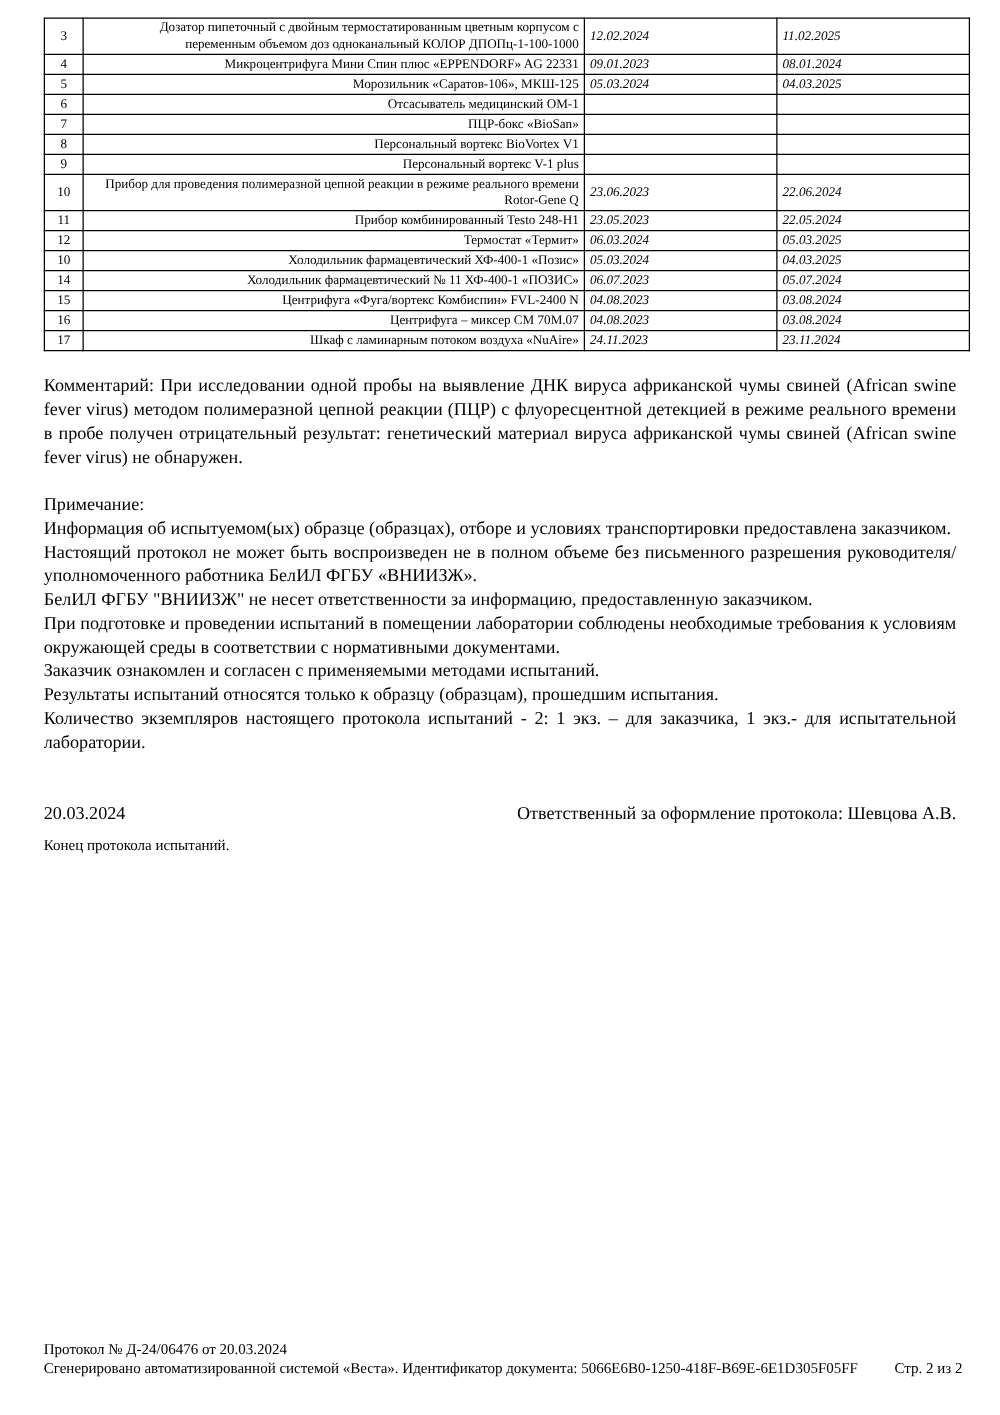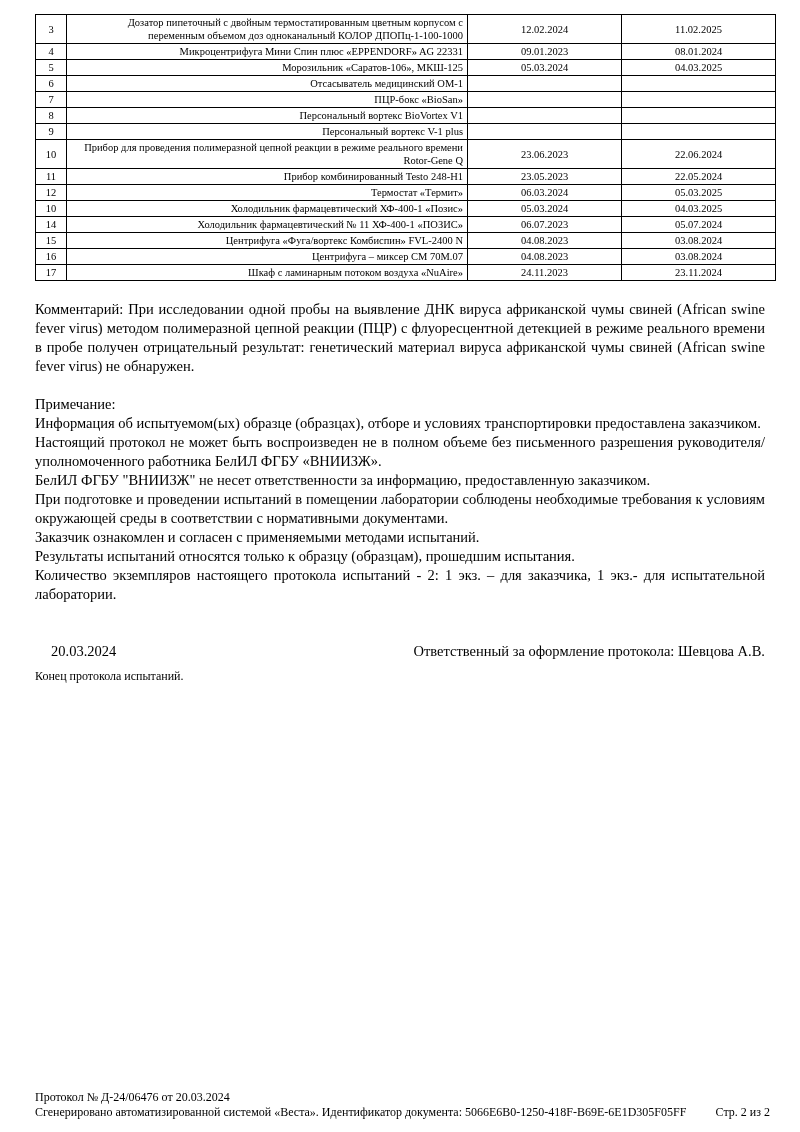--- a/index.html
+++ b/index.html
@@ -39,50 +39,50 @@
   table.equip td.num {
     width: 22px;
     text-align: center;
   }
   table.equip td.name {
     width: 392px;
     text-align: right;
   }
   table.equip td.d1, table.equip td.d2 {
     width: 145px;
-    text-align: center;
+    text-align: left;
+    font-style: italic;
   }
   .bodytext {
     font-size: 14.5px;
     line-height: 19px;
   }
   .para {
     margin: 0;
     text-align: justify;
   }
   .spacer {
     height: 19px;
   }
   .bold { font-weight: normal; }
   .sig-row {
     display: flex;
     justify-content: space-between;
     margin-top: 38px;
     font-size: 14.5px;
-    margin-left: 16px;
   }
   .end-line {
     margin-top: 6px;
     font-size: 12px;
   }
   .footer {
     position: absolute;
     left: 35px;
     right: 30px;
-    bottom: 12px;
+    bottom: 30px;
     font-size: 12px;
     line-height: 15px;
   }
   .footer-row2 {
     display: flex;
     justify-content: space-between;
   }
 </style>
 </head>
 <body>

